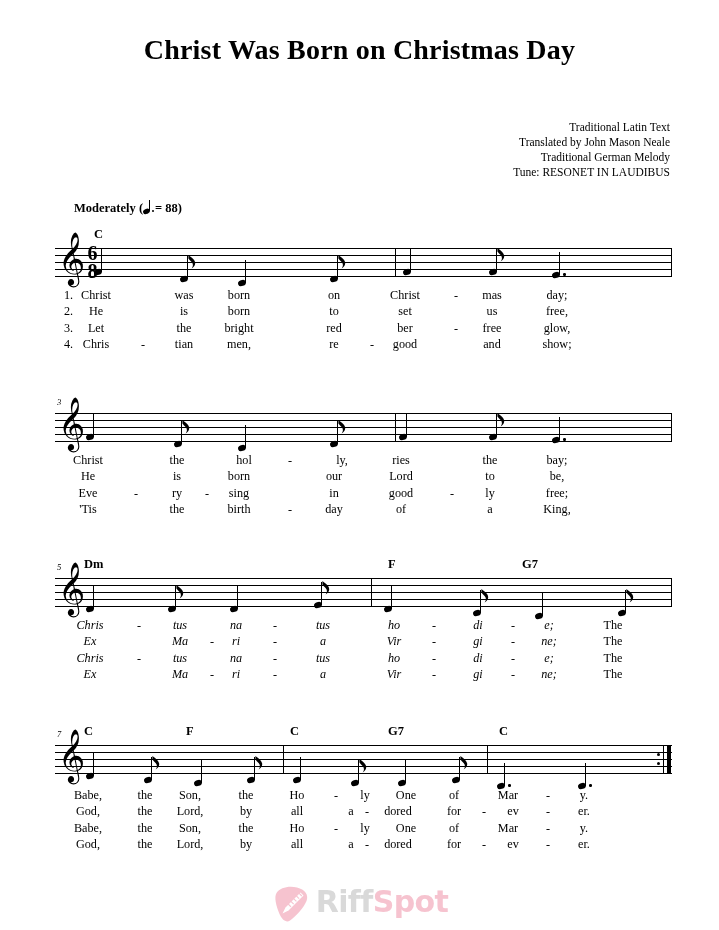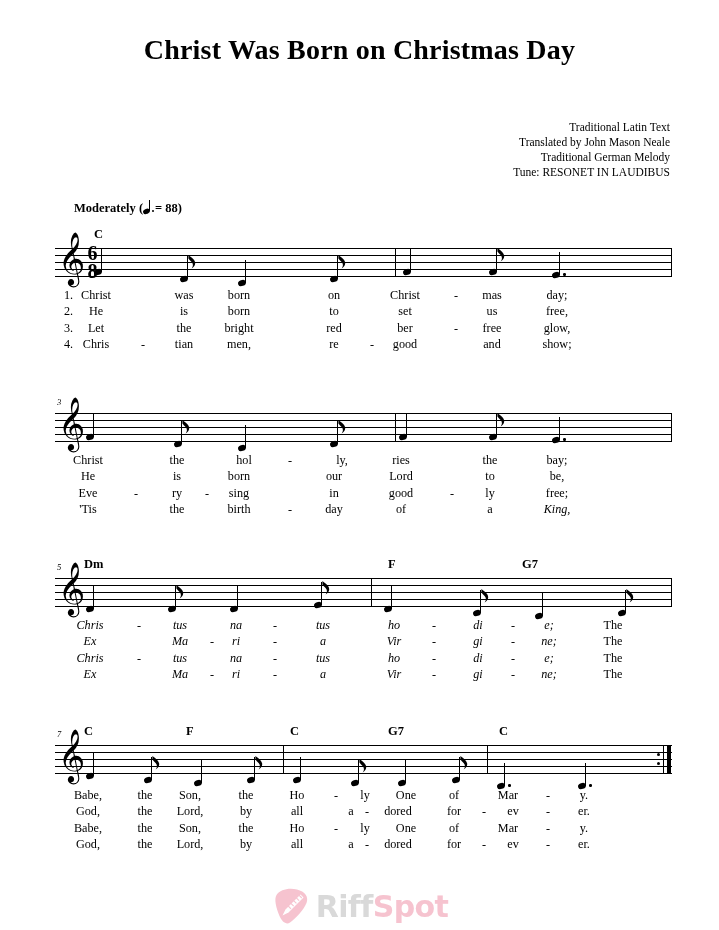--- a/index.html
+++ b/index.html
@@ -235,21 +235,21 @@
     font-style: normal;
   }
 
   
   #watermark {
     position: absolute;
     left: 0; width: 719px;
     top: 884px;
     height: 44px;
     display: flex;
-    align-items: center;
+    align-items: flex-start;
     justify-content: center;
   }
   #watermark .wm-text {
     font-family: "DejaVu Sans", sans-serif;
     font-size: 30px;
     font-weight: bold;
     letter-spacing: -0.6px;
     margin-left: 5px;
   }
   #watermark .wm-riff { color: #d9d9d9; }
@@ -461,21 +461,21 @@
             <span class="syl" style="left: 557px;">free;</span>
           </div>
           <div class="lyricline">
             <span class="syl" style="left: 88px;">'Tis</span>
             <span class="syl" style="left: 177px;">the</span>
             <span class="syl" style="left: 239px;">birth</span>
             <span class="hyph" style="left: 290px;">-</span>
             <span class="syl" style="left: 334px;">day</span>
             <span class="syl" style="left: 401px;">of</span>
             <span class="syl" style="left: 490px;">a</span>
-            <span class="syl" style="left: 557px; font-style: italic;">King,</span>
+            <span class="syl" style="left: 557px;">King,</span>
           </div>
         </div>
       </div>
       <div class="system" style="top: 0px;">
         <div class="staff" style="top: 578px;">
           <div class="line l0"></div>
           <div class="line l1"></div>
           <div class="line l2"></div>
           <div class="line l3"></div>
           <div class="line l4"></div>

